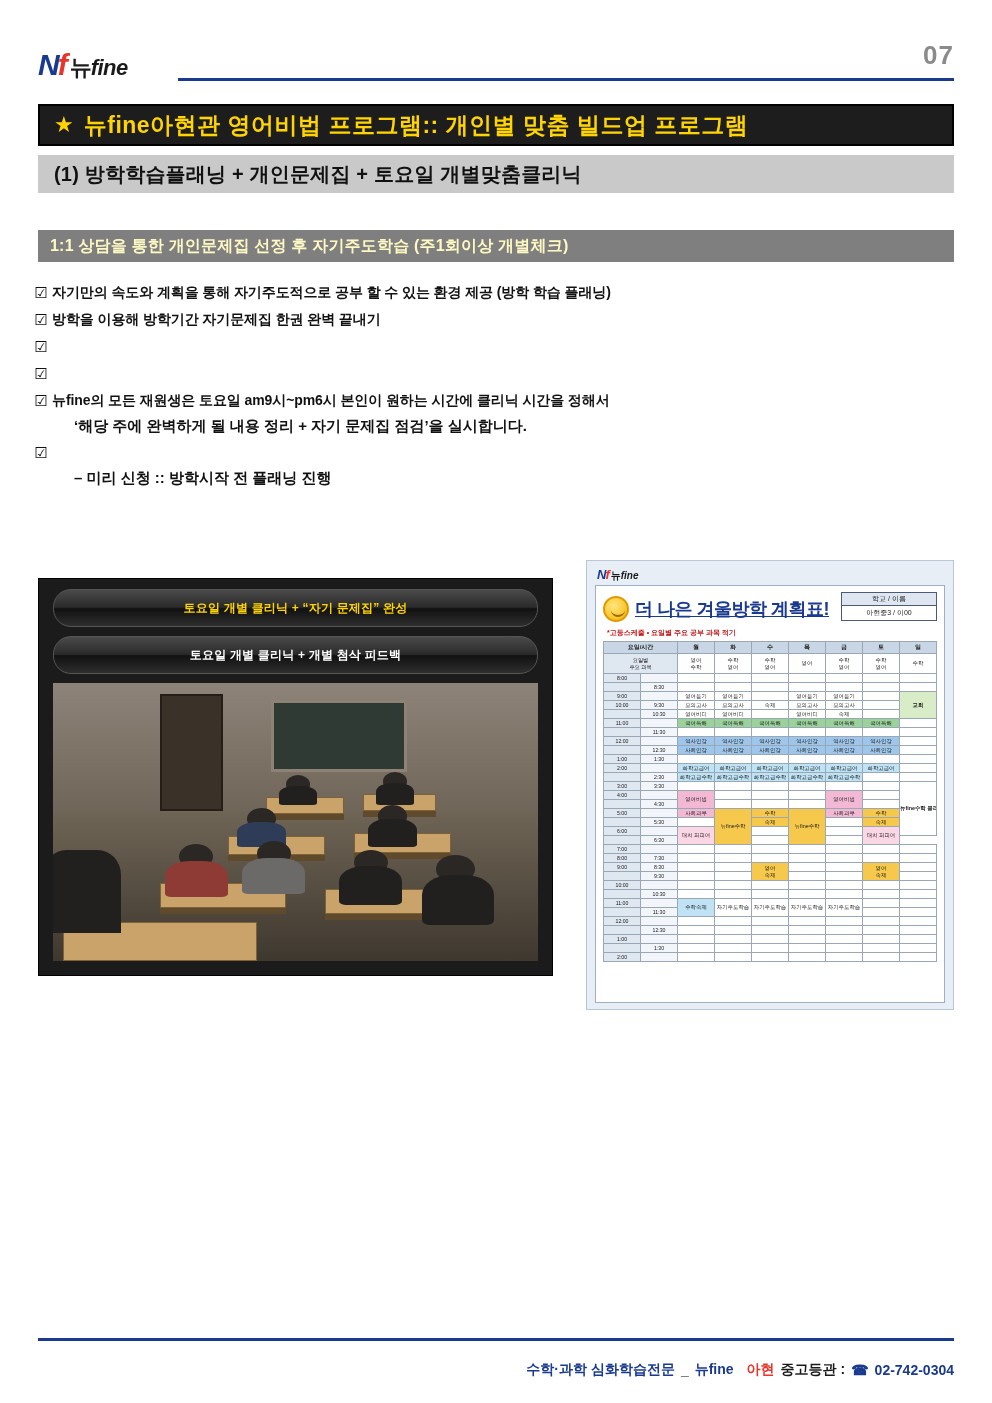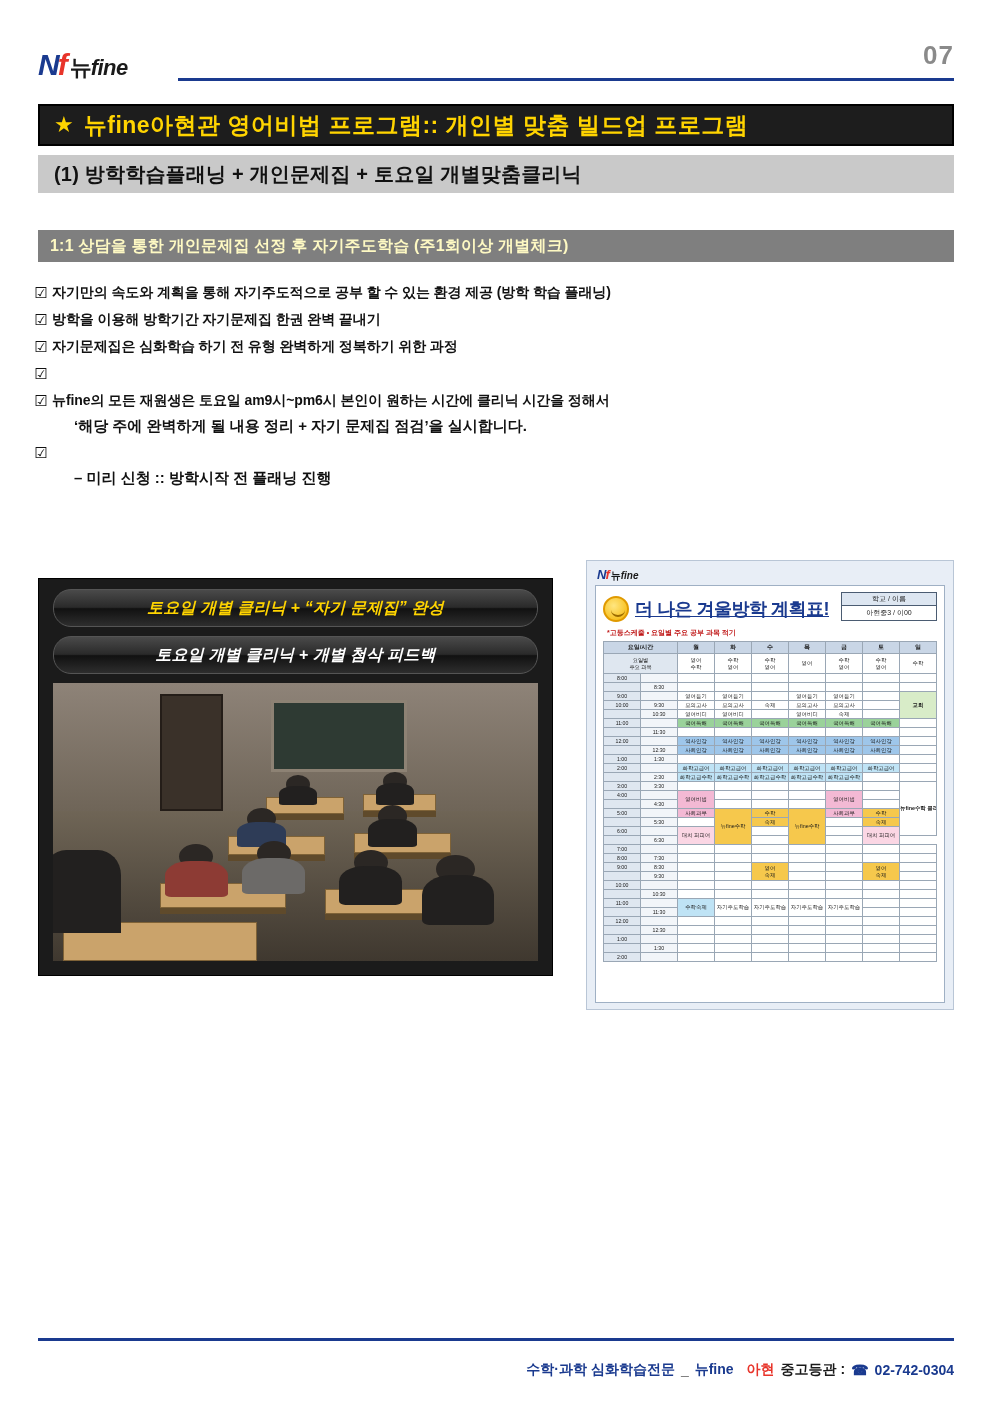--- a/index.html
+++ b/index.html
@@ -180,25 +180,24 @@
     border-radius: 18px;
     background: linear-gradient(180deg,#4a4a4a 0%, #2a2a2a 48%, #111 52%, #2e2e2e 100%);
     border: 1px solid #555;
     display: flex;
     align-items: center;
     justify-content: center;
     margin-bottom: 9px;
   }
   .photo-banner.first .banner-text { color: #ffd400; }
   .photo-banner .banner-text {
-    font-size: 16px;
+    font-size: 12px;
     font-weight: bold;
     color: #ffffff;
     letter-spacing: 0.2px;
-    font-style: italic;
   }
   .photo-img {
     position: relative;
     width: 100%;
     height: 278px;
     overflow: hidden;
     background: #2b2622;
   }
   
   .room {
@@ -414,21 +413,20 @@
   <div class="bullet-row">
     <span class="bullet-mark">☑</span>
     <span class="bullet-text">자기만의 속도와 계획을 통해 자기주도적으로 공부 할 수 있는 환경 제공 (방학 학습 플래닝)</span>
   </div>
   <div class="bullet-row">
     <span class="bullet-mark">☑</span>
     <span class="bullet-text">방학을 이용해 방학기간 자기문제집 한권 완벽 끝내기</span>
   </div>
   <div class="bullet-row">
     <span class="bullet-mark">☑</span>
-    <span class="bullet-text">자기문제집은 심화학습 하기 전 유형 완벽하게 정복하기 위한 과정</span>
   </div>
   <div class="bullet-row">
     <span class="bullet-mark">☑</span>
   </div>
   <div class="bullet-row">
     <span class="bullet-mark">☑</span>
     <span class="bullet-text">뉴fine의 모든 재원생은 토요일 am9시~pm6시 본인이 원하는 시간에 클리닉 시간을 정해서</span>
   </div>
   <div class="sub-line">‘해당 주에 완벽하게 될 내용 정리 + 자기 문제집 점검’을 실시합니다.</div>
   <div class="bullet-row">

